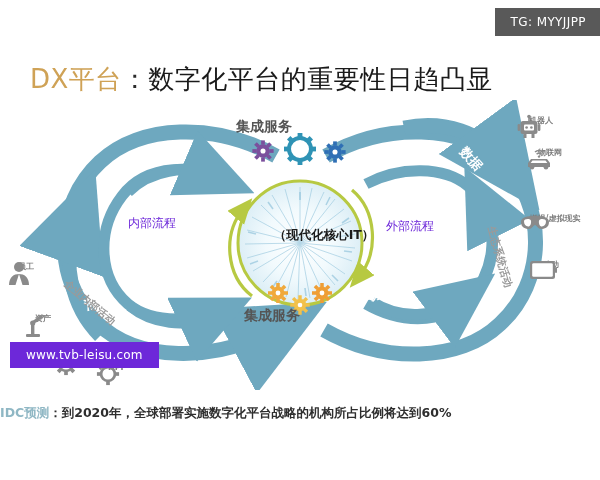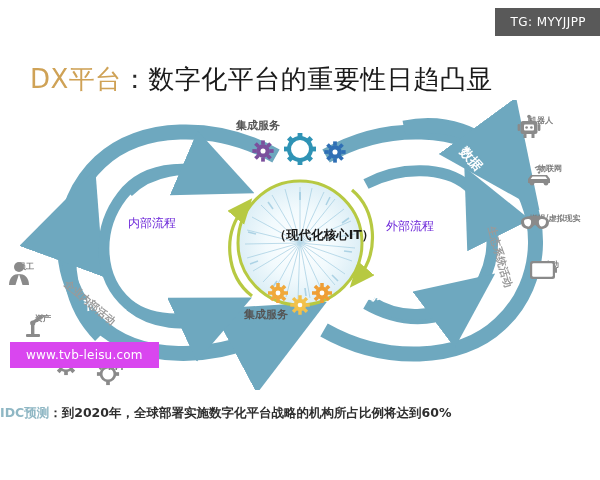--- a/index.html
+++ b/index.html
@@ -35,21 +35,21 @@
 
   
   #diagram{position:absolute;left:0;top:100px;width:600px;height:290px;}
   #diagram svg{position:absolute;left:0;top:0;}
 
   
   .dlabel{position:absolute;white-space:nowrap;font-weight:bold;}
 
   .arc-word{color:#ffffff;font-size:13px;}
   .flow-word{color:#6d28d9;font-size:12px;font-weight:normal;}
-  .svc-word{color:#555555;font-size:11px;font-weight:bold;}
+  .svc-word{color:#555555;font-size:14px;font-weight:bold;}
   .angled-word{color:#9a9a9a;font-size:11px;font-weight:bold;}
 
   #label-data-left{left:146px;top:42px;transform:rotate(-22deg);}
   #label-data-right{left:458px;top:50px;transform:rotate(48deg);}
   #label-insight{left:84px;top:192px;transform:rotate(-24deg);}
   #label-action{left:354px;top:188px;transform:rotate(-14deg);}
 
   #label-internal-flow{left:128px;top:115px;}
   #label-external-flow{left:386px;top:118px;}
 
@@ -73,21 +73,21 @@
   
   #footnote{
     position:absolute;left:0;top:405px;width:600px;text-align:left;
     font-size:12.5px;font-weight:bold;white-space:nowrap;
   }
   #footnote-accent{color:#8fb7c4;}
   #footnote-body{color:#2e2e2e;}
 
   #watermark{
     position:absolute;left:10px;bottom:12px;
-    background:#d946ef;color:#ffffff;
+    background:#6d28d9;color:#ffffff;
     font-size:12px;padding:6px 16px;
     white-space:nowrap;letter-spacing:.2px;
   }
 </style>
 </head>
 <body>
 
 <div class="stage">
 
   <div id="tg-badge">TG: MYYJJPP</div>
@@ -353,21 +353,21 @@
         <circle cx="10.6" cy="13.5" r="1.3" fill="#8a8a8a"></circle>
         <circle cx="15.4" cy="13.5" r="1.3" fill="#8a8a8a"></circle>
         <rect x="1.6" y="10" width="2.6" height="7" rx="1.2" fill="#8a8a8a"></rect>
         <rect x="21.8" y="10" width="2.6" height="7" rx="1.2" fill="#8a8a8a"></rect>
         <rect x="7.5" y="20" width="3" height="4" fill="#8a8a8a"></rect>
         <rect x="15.5" y="20" width="3" height="4" fill="#8a8a8a"></rect>
       </svg>
       <div class="icon-cap">机器人</div>
     </div>
 
-    <div class="icon-item" style="left:524px;top:62px;width:52px;">
+    <div class="icon-item" style="left:524px;top:46px;width:52px;">
       <svg class="icon-glyph" width="30" height="26" viewBox="0 0 30 26">
         <path d="M11,6 A6,6 0 0 1 19,6" stroke="#8a8a8a" stroke-width="1.6" fill="none"></path>
         <path d="M12.6,8.2 A3.4,3.4 0 0 1 17.4,8.2" stroke="#8a8a8a" stroke-width="1.6" fill="none"></path>
         <circle cx="15" cy="10.6" r="1.2" fill="#8a8a8a"></circle>
         <path d="M4,21 L4,17 L7,13 L23,13 L26,17 L26,21 Z" fill="#8a8a8a"></path>
         <path d="M8.5,14.5 L21.5,14.5 L23.4,17 L6.6,17 Z" fill="#ffffff"></path>
         <circle cx="8" cy="21.3" r="2.3" fill="#8a8a8a"></circle>
         <circle cx="22" cy="21.3" r="2.3" fill="#8a8a8a"></circle>
       </svg>
       <div class="icon-cap">物联网</div>

